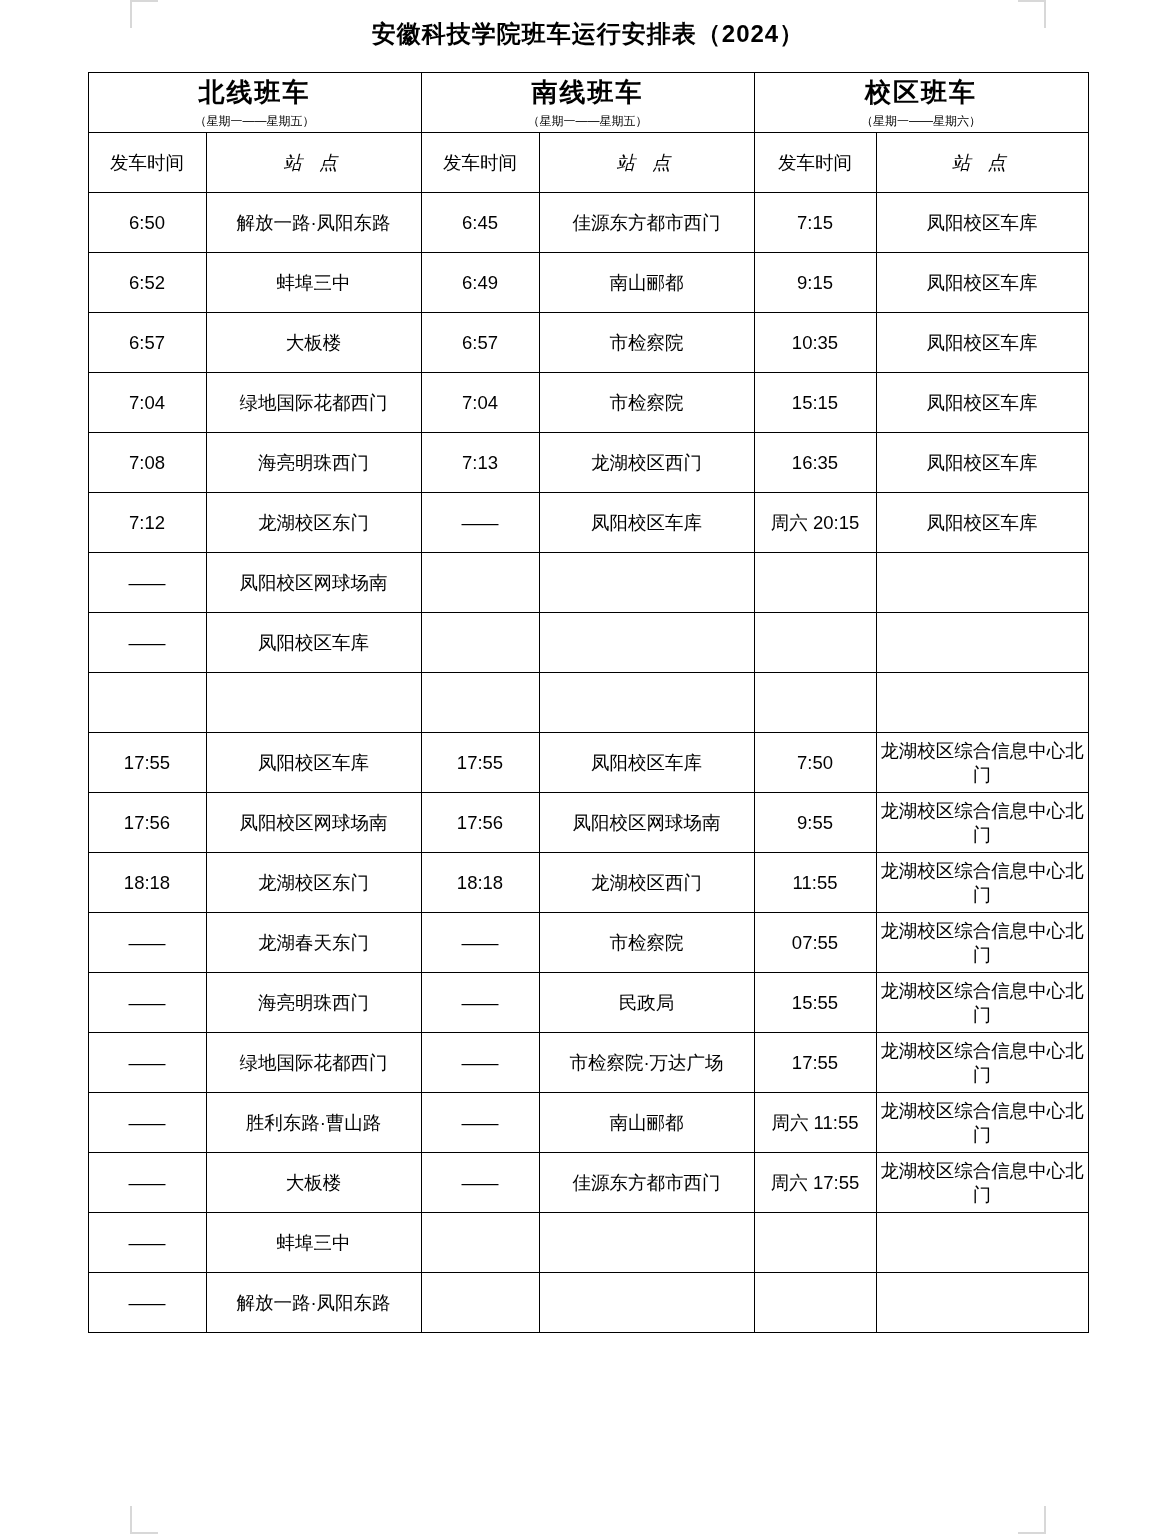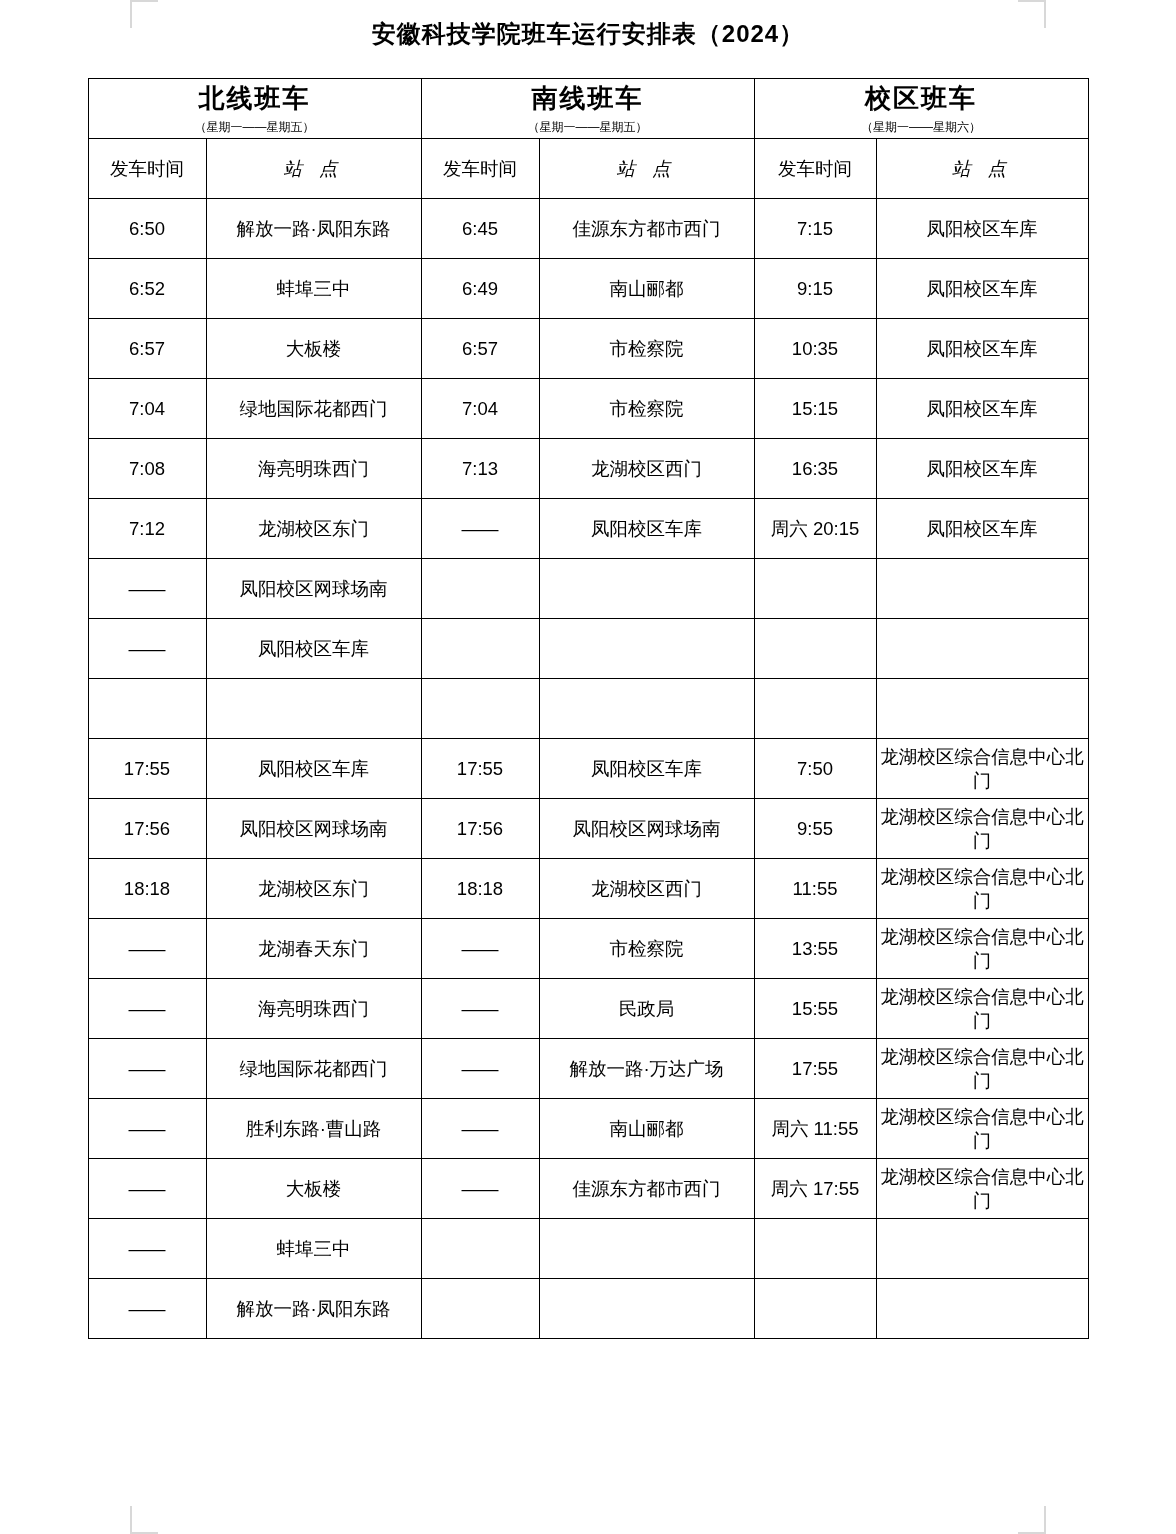--- a/index.html
+++ b/index.html
@@ -35,21 +35,21 @@
     font-size: 24px;
     font-weight: bold;
     letter-spacing: 1px;
     padding-top: 18px;
     padding-bottom: 16px;
     font-family: "Liberation Sans", "DejaVu Sans", sans-serif;
   }
 
   table.schedule {
     border-collapse: collapse;
-    margin: 12px auto;
+    margin: 6px auto;
     width: 1000px;
     table-layout: fixed;
     padding-left: 36px;
   }
   table.schedule td, table.schedule th {
     border: 1.5px solid #000000;
     text-align: center;
     vertical-align: middle;
     font-size: 18.5px;
     font-weight: normal;
@@ -233,36 +233,36 @@
         <td>18:18</td>
         <td>龙湖校区西门</td>
         <td>11:55</td>
         <td>龙湖校区综合信息中心北门</td>
       </tr>
       <tr>
         <td class="dash">——</td>
         <td>龙湖春天东门</td>
         <td class="dash">——</td>
         <td>市检察院</td>
-        <td>13:55</td>
+        <td>07:55</td>
         <td>龙湖校区综合信息中心北门</td>
       </tr>
       <tr>
         <td class="dash">——</td>
         <td>海亮明珠西门</td>
         <td class="dash">——</td>
         <td>民政局</td>
         <td>15:55</td>
         <td>龙湖校区综合信息中心北门</td>
       </tr>
       <tr>
         <td class="dash">——</td>
         <td>绿地国际花都西门</td>
         <td class="dash">——</td>
-        <td>解放一路·万达广场</td>
+        <td>市检察院·万达广场</td>
         <td>17:55</td>
         <td>龙湖校区综合信息中心北门</td>
       </tr>
       <tr>
         <td class="dash">——</td>
         <td>胜利东路·曹山路</td>
         <td class="dash">——</td>
         <td>南山郦都</td>
         <td>周六 11:55</td>
         <td>龙湖校区综合信息中心北门</td>

